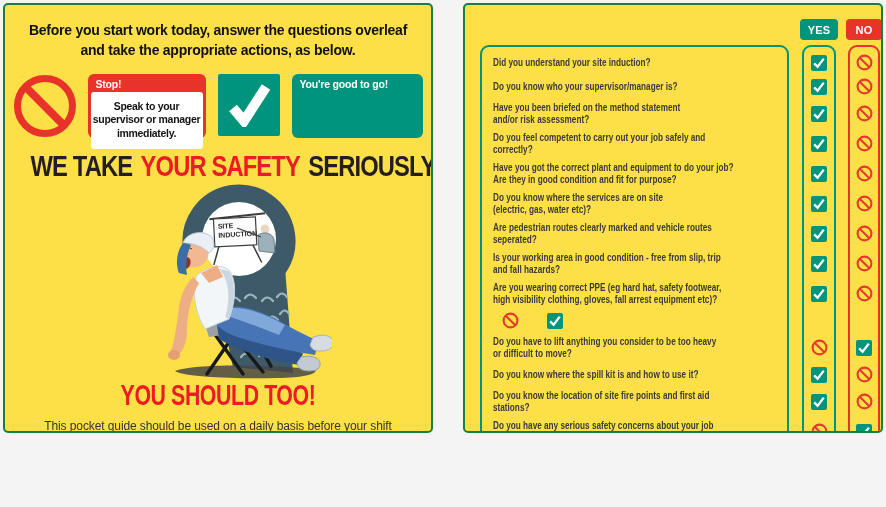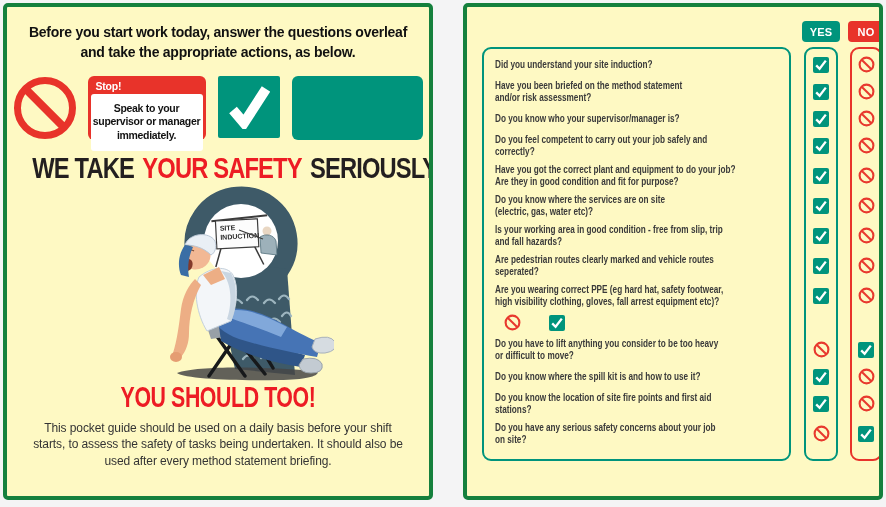--- a/index.html
+++ b/index.html
@@ -4,21 +4,21 @@
 <style>
   :root{
     --teal:#00947c; --red:#e8332a; --hred:#ed1c24; --charcoal:#231f20; --slate:#3e5a68;
   }
   *{margin:0;padding:0;box-sizing:border-box;}
   html,body{width:886px;height:507px;}
   body{
     position:relative;background:#f4f4f5;
     font-family:"Liberation Sans",sans-serif;color:#222;overflow:hidden;
   }
-  .panel{position:absolute;top:3px;height:497px;background:#fef9c3;border:4px solid #15803d;border-radius:5px;overflow:hidden;}
+  .panel{position:absolute;top:3px;height:430px;background:#fde047;border:2px solid #15803d;border-radius:5px;overflow:hidden;}
   .panel.left{left:3px;width:430px;}
   .panel.right{left:463px;width:420px;}
 
   
   .intro{margin:15px 12px 0;text-align:center;font-size:14px;font-weight:bold;line-height:1.45;color:#111;letter-spacing:-0.25px;}
   .action-row{display:flex;justify-content:center;align-items:stretch;gap:12px;margin-top:13px;height:64px;}
   .prohibit-big{width:62px;height:62px;margin-top:1px;border:7px solid var(--red);border-radius:50%;position:relative;flex:0 0 auto;}
   .prohibit-big::before{content:"";position:absolute;left:50%;top:50%;width:52px;height:7.5px;background:var(--red);transform:translate(-50%,-50%) rotate(45deg);}
   .check-big{width:62px;height:62px;background:var(--teal);border-radius:2px;display:flex;align-items:center;justify-content:center;flex:0 0 auto;}
   .msg-box{border-radius:6px;padding:3px 3px 3px;display:flex;flex-direction:column;}
@@ -74,20 +74,21 @@
       <div class="msg-body">Speak to your supervisor or manager immediately.</div>
     </div>
 
     <div class="check-big">
       <svg width="42" height="44" viewBox="0 0 42 44">
         <path d="M5,25 L16,38 L38,4" fill="none" stroke="#fff" stroke-width="10"></path>
       </svg>
     </div>
 
     <div class="msg-box go">
+      <div class="msg-head">You're good to go!</div>
     </div>
   </div>
 
   <div class="headline"><span>WE TAKE</span> <span class="hl">YOUR SAFETY</span> <span>SERIOUSLY</span></div>
 
   <div class="illus">
     <svg width="215" height="197" viewBox="0 0 215 197">
 
       <circle cx="122" cy="58" r="46" fill="none" stroke="#3e5a68" stroke-width="21" stroke-dasharray="220 69" transform="rotate(170 122 58)"></circle>
 
@@ -173,55 +174,55 @@
           </div>
           <div class="ic-cell no">
             <svg class="ic-prohibit" width="17" height="17" viewBox="0 0 17 17">
               <circle cx="8.5" cy="8.5" r="6.9" fill="none" stroke-width="2.1"></circle>
               <line x1="3.9" y1="3.9" x2="13.1" y2="13.1" stroke-width="2.1"></line>
             </svg>
           </div>
         </div>
         <div class="cl-row">
           <div class="q-cell">
+            <span class="q-text">Do you know who your supervisor/manager is?</span>
+          </div>
+          <div class="ic-cell yes">
+            <svg class="ic-check" width="16" height="16" viewBox="0 0 16 16">
+              <rect width="16" height="16" rx="2"></rect>
+              <path d="M3.2,8.4 L6.6,11.8 L12.8,3.6" fill="none" stroke-width="2.3"></path>
+            </svg>
+          </div>
+          <div class="ic-cell no">
+            <svg class="ic-prohibit" width="17" height="17" viewBox="0 0 17 17">
+              <circle cx="8.5" cy="8.5" r="6.9" fill="none" stroke-width="2.1"></circle>
+              <line x1="3.9" y1="3.9" x2="13.1" y2="13.1" stroke-width="2.1"></line>
+            </svg>
+          </div>
+        </div>
+        <div class="cl-row">
+          <div class="q-cell">
             <span class="q-text">Have you been briefed on the method statement
 and/or risk assessment?</span>
           </div>
           <div class="ic-cell yes">
             <svg class="ic-check" width="16" height="16" viewBox="0 0 16 16">
               <rect width="16" height="16" rx="2"></rect>
               <path d="M3.2,8.4 L6.6,11.8 L12.8,3.6" fill="none" stroke-width="2.3"></path>
             </svg>
           </div>
           <div class="ic-cell no">
             <svg class="ic-prohibit" width="17" height="17" viewBox="0 0 17 17">
               <circle cx="8.5" cy="8.5" r="6.9" fill="none" stroke-width="2.1"></circle>
               <line x1="3.9" y1="3.9" x2="13.1" y2="13.1" stroke-width="2.1"></line>
             </svg>
           </div>
         </div>
         <div class="cl-row">
           <div class="q-cell">
-            <span class="q-text">Do you know who your supervisor/manager is?</span>
-          </div>
-          <div class="ic-cell yes">
-            <svg class="ic-check" width="16" height="16" viewBox="0 0 16 16">
-              <rect width="16" height="16" rx="2"></rect>
-              <path d="M3.2,8.4 L6.6,11.8 L12.8,3.6" fill="none" stroke-width="2.3"></path>
-            </svg>
-          </div>
-          <div class="ic-cell no">
-            <svg class="ic-prohibit" width="17" height="17" viewBox="0 0 17 17">
-              <circle cx="8.5" cy="8.5" r="6.9" fill="none" stroke-width="2.1"></circle>
-              <line x1="3.9" y1="3.9" x2="13.1" y2="13.1" stroke-width="2.1"></line>
-            </svg>
-          </div>
-        </div>
-        <div class="cl-row">
-          <div class="q-cell">
             <span class="q-text">Do you feel competent to carry out your job safely and
 correctly?</span>
           </div>
           <div class="ic-cell yes">
             <svg class="ic-check" width="16" height="16" viewBox="0 0 16 16">
               <rect width="16" height="16" rx="2"></rect>
               <path d="M3.2,8.4 L6.6,11.8 L12.8,3.6" fill="none" stroke-width="2.3"></path>
             </svg>
           </div>
           <div class="ic-cell no">
@@ -262,40 +263,40 @@
           </div>
           <div class="ic-cell no">
             <svg class="ic-prohibit" width="17" height="17" viewBox="0 0 17 17">
               <circle cx="8.5" cy="8.5" r="6.9" fill="none" stroke-width="2.1"></circle>
               <line x1="3.9" y1="3.9" x2="13.1" y2="13.1" stroke-width="2.1"></line>
             </svg>
           </div>
         </div>
         <div class="cl-row">
           <div class="q-cell">
+            <span class="q-text">Are pedestrian routes clearly marked and vehicle routes
+seperated?</span>
+          </div>
+          <div class="ic-cell yes">
+            <svg class="ic-check" width="16" height="16" viewBox="0 0 16 16">
+              <rect width="16" height="16" rx="2"></rect>
+              <path d="M3.2,8.4 L6.6,11.8 L12.8,3.6" fill="none" stroke-width="2.3"></path>
+            </svg>
+          </div>
+          <div class="ic-cell no">
+            <svg class="ic-prohibit" width="17" height="17" viewBox="0 0 17 17">
+              <circle cx="8.5" cy="8.5" r="6.9" fill="none" stroke-width="2.1"></circle>
+              <line x1="3.9" y1="3.9" x2="13.1" y2="13.1" stroke-width="2.1"></line>
+            </svg>
+          </div>
+        </div>
+        <div class="cl-row">
+          <div class="q-cell">
             <span class="q-text">Is your working area in good condition - free from slip, trip
 and fall hazards?</span>
-          </div>
-          <div class="ic-cell yes">
-            <svg class="ic-check" width="16" height="16" viewBox="0 0 16 16">
-              <rect width="16" height="16" rx="2"></rect>
-              <path d="M3.2,8.4 L6.6,11.8 L12.8,3.6" fill="none" stroke-width="2.3"></path>
-            </svg>
-          </div>
-          <div class="ic-cell no">
-            <svg class="ic-prohibit" width="17" height="17" viewBox="0 0 17 17">
-              <circle cx="8.5" cy="8.5" r="6.9" fill="none" stroke-width="2.1"></circle>
-              <line x1="3.9" y1="3.9" x2="13.1" y2="13.1" stroke-width="2.1"></line>
-            </svg>
-          </div>
-        </div>
-        <div class="cl-row">
-          <div class="q-cell">
-            <span class="q-text">Are pedestrian routes clearly marked and vehicle routes
-seperated?</span>
           </div>
           <div class="ic-cell yes">
             <svg class="ic-check" width="16" height="16" viewBox="0 0 16 16">
               <rect width="16" height="16" rx="2"></rect>
               <path d="M3.2,8.4 L6.6,11.8 L12.8,3.6" fill="none" stroke-width="2.3"></path>
             </svg>
           </div>
           <div class="ic-cell no">
             <svg class="ic-prohibit" width="17" height="17" viewBox="0 0 17 17">
               <circle cx="8.5" cy="8.5" r="6.9" fill="none" stroke-width="2.1"></circle>

